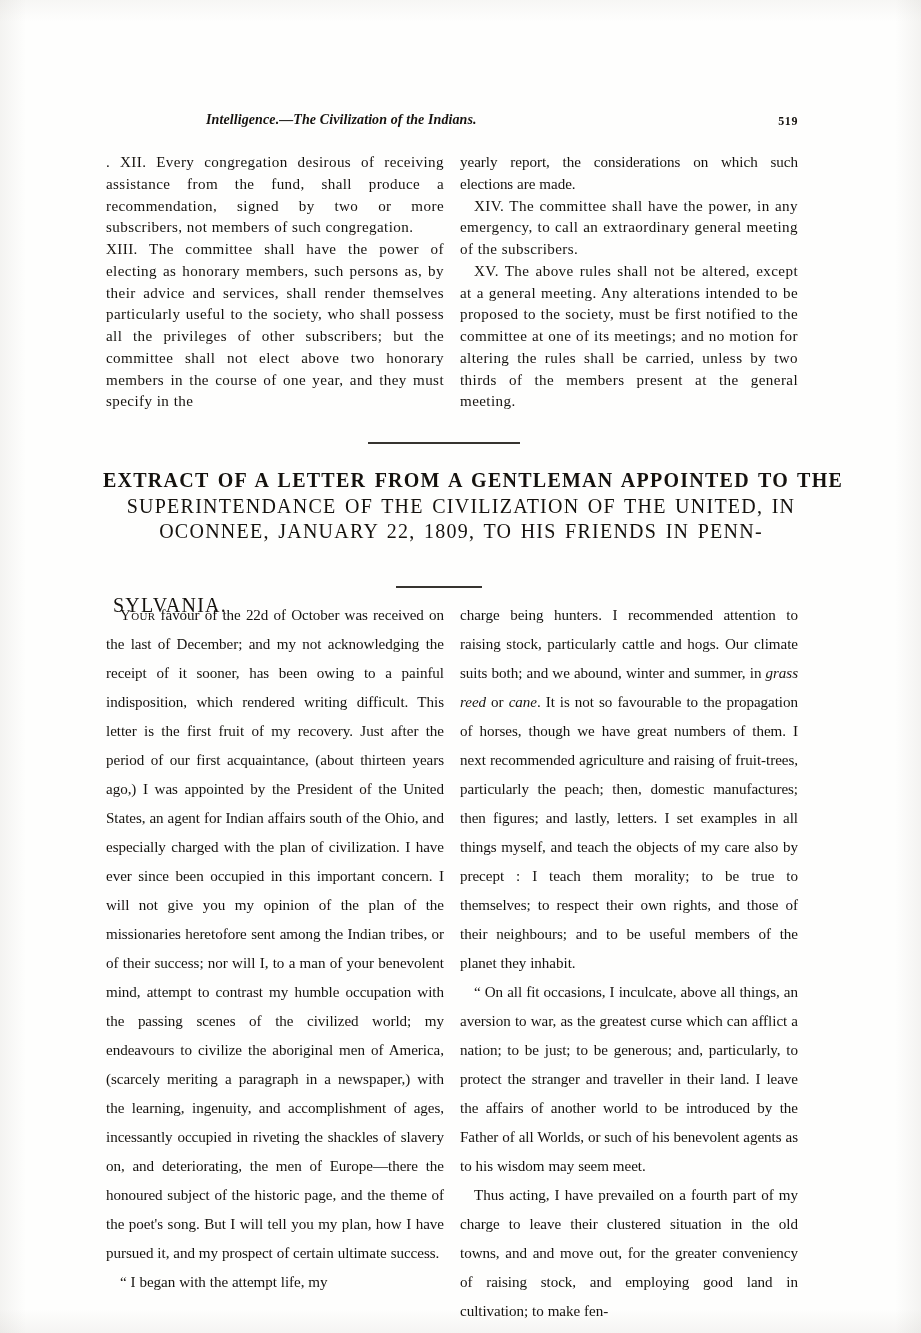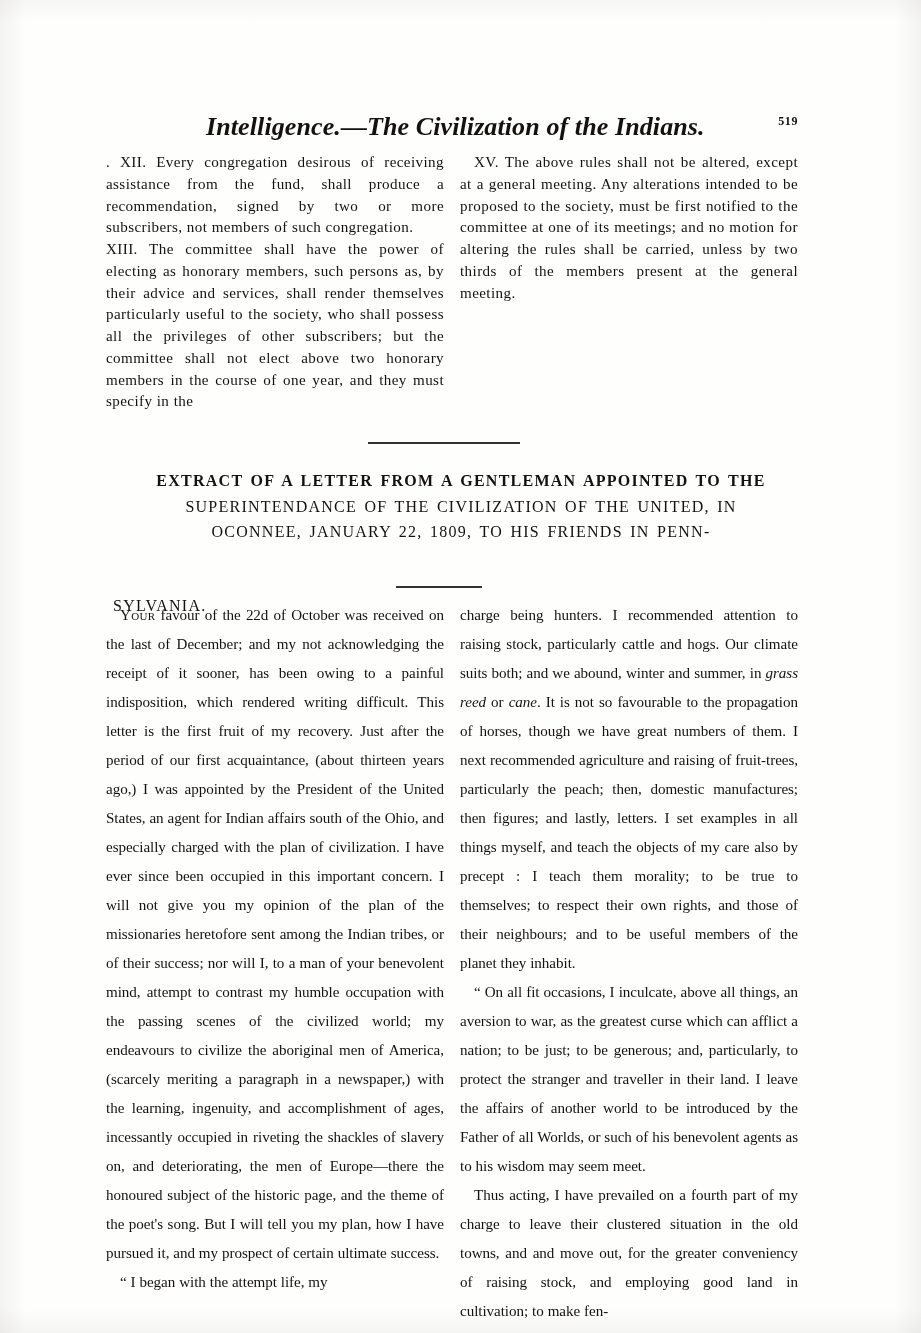--- a/index.html
+++ b/index.html
@@ -41,21 +41,21 @@
     left: 106px;
     width: 700px;
     height: 30px;
   }
   .runhead-title {
     position: absolute;
     left: 100px;
     top: 0;
     font-style: italic;
     font-weight: 700;
-    font-size: 26px;
+    font-size: 14px;
     letter-spacing: .1px;
     white-space: nowrap;
   }
   .runhead-folio {
     position: absolute;
     right: 8px;
     top: 2px;
     font-weight: 700;
     font-size: 12px;
     letter-spacing: .6px;
@@ -104,21 +104,21 @@
   #rule-top    { top: 442px; left: 368px; width: 152px; }
   #rule-bottom { top: 586px; left: 396px; width: 86px;  }
 
   
   #letter-heading {
     position: absolute;
     top: 468px;
     left: 103px;
     width: 716px;
     text-align: center;
-    font-size: 16px;
+    font-size: 20px;
     line-height: 25.6px;
     font-variant: small-caps;
     letter-spacing: 1.25px;
     word-spacing: 2.2px;
     font-weight: 500;
   }
   #letter-heading .hline { display: block; white-space: nowrap; }
   #letter-heading .lead  { font-weight: 700; }
 
   
@@ -136,20 +136,22 @@
   </div>
 
   <div class="cols" id="band-rules">
 
     <div class="col">
       <p class="noindent rn">. XII. Every congregation desirous of receiving assistance from the fund, shall produce a recommendation, signed by two or more subscribers, not members of such congregation.</p>
       <p class="noindent rn">XIII. The committee shall have the power of electing as honorary members, such persons as, by their advice and services, shall render themselves particularly useful to the society, who shall possess all the privileges of other subscribers; but the committee shall not elect above two honorary members in the course of one year, and they must specify in the</p>
     </div>
 
     <div class="col">
+      <p class="noindent">yearly report, the considerations on which such elections are made.</p>
+      <p class="rn">XIV. The committee shall have the power, in any emergency, to call an extraordinary general meeting of the subscribers.</p>
       <p class="rn">XV. The above rules shall not be altered, except at a general meeting. Any alterations intended to be proposed to the society, must be first notified to the committee at one of its meetings; and no motion for altering the rules shall be carried, unless by two thirds of the members present at the general meeting.</p>
     </div>
 
   </div>
 
   <div class="rule" id="rule-top"></div>
 
   <div id="letter-heading">
     <span class="hline lead">EXTRACT OF A LETTER FROM A GENTLEMAN APPOINTED TO THE</span>
     <span class="hline">SUPERINTENDANCE OF THE CIVILIZATION OF THE UNITED, IN</span>

